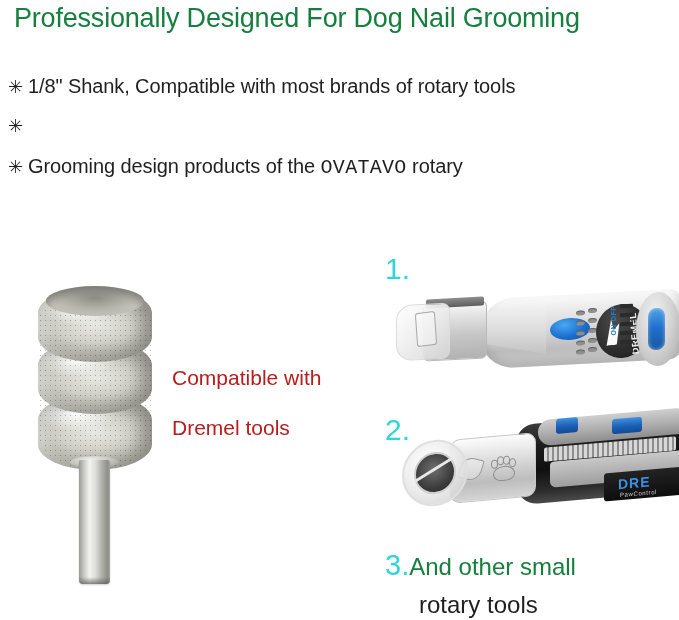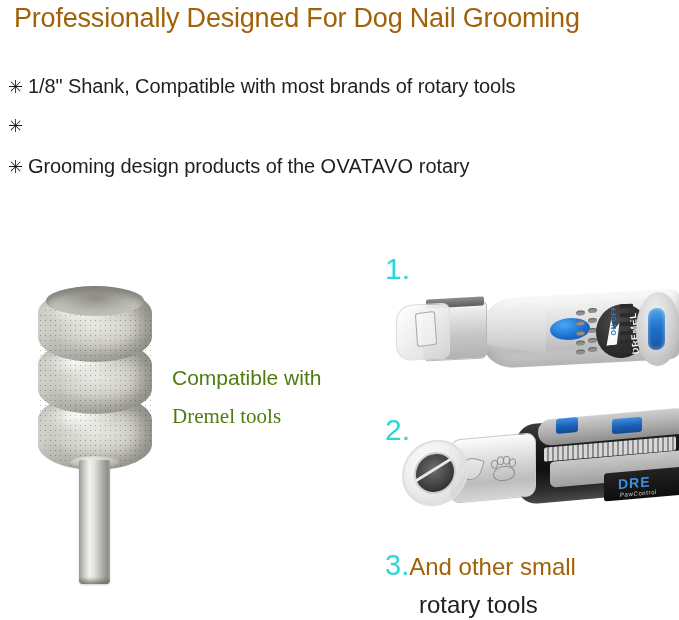--- a/index.html
+++ b/index.html
@@ -21,21 +21,21 @@
   }
 
   
   .headline {
     position: absolute;
     left: 14px;
     top: 2px;
     width: 655px;
     font-size: 27px;
     line-height: 32px;
-    color: #a16207;
+    color: #15803d;
     letter-spacing: -0.2px;
     white-space: nowrap;
   }
   .bullets {
     position: absolute;
     left: 8px;
     top: 66px;
     width: 660px;
   }
   .bullet-row {
@@ -49,35 +49,35 @@
   }
   .bullet-mark {
     width: 20px;
     flex: 0 0 20px;
     font-size: 18px;
     color: #1f1f1f;
     line-height: 40px;
   }
   .bullet-text { letter-spacing: -0.1px; }
   .brand-serif {
-    font-family: Liberation Sans, sans-serif;
+    font-family: Liberation Mono, monospace;
     font-style: normal;
     letter-spacing: 0.3px;
   }
 
   
   .callout {
     position: absolute;
-    color: #4d7c0f;
+    color: #b91c1c;
     font-size: 21px;
     line-height: 30px;
     white-space: nowrap;
   }
   #callout-compatible { left: 172px; top: 363px; }
-  #callout-compatible .cl2 { display: block; margin-top: 8px; font-family: Liberation Serif, serif; }
+  #callout-compatible .cl2 { display: block; margin-top: 20px; }
 
   .step-num {
     position: absolute;
     color: #2fd6d6;
     font-size: 30px;
     line-height: 34px;
   }
   #step-1 { left: 385px; top: 252px; }
   #step-2 { left: 385px; top: 413px; }
 
@@ -88,21 +88,21 @@
     width: 290px;
     white-space: nowrap;
   }
   #step-3-block .s3num {
     color: #2fd6d6;
     font-size: 29px;
     line-height: 34px;
     vertical-align: baseline;
   }
   #step-3-block .s3txt {
-    color: #a16207;
+    color: #15803d;
     font-size: 24px;
     line-height: 34px;
     vertical-align: baseline;
   }
   #step-3-block .s3line2 {
     display: block;
     margin-left: 34px;
     margin-top: 4px;
     color: #1f1f1f;
     font-size: 24px;

